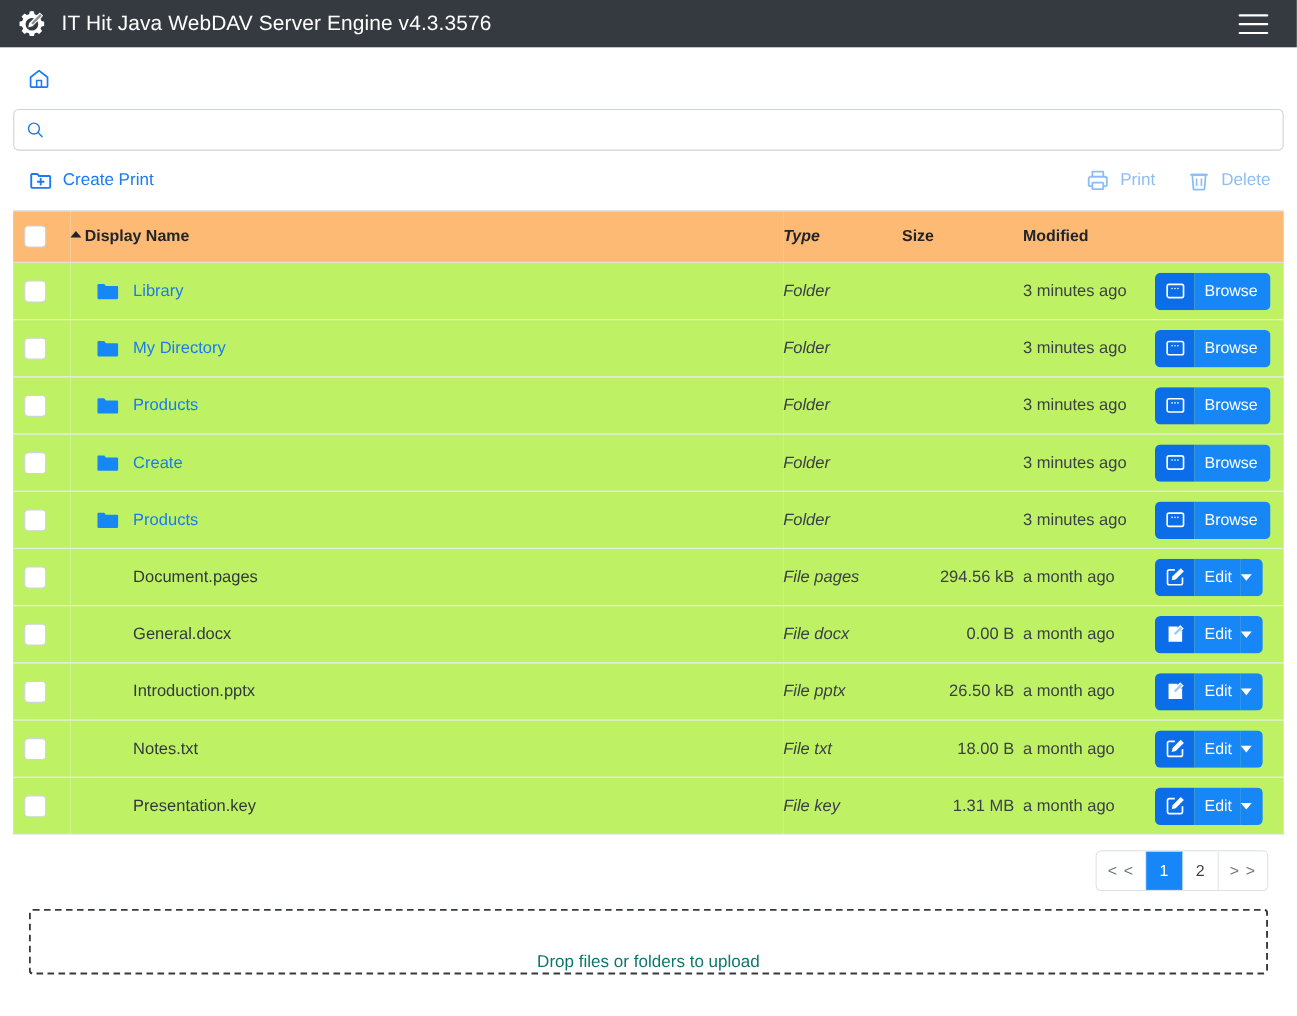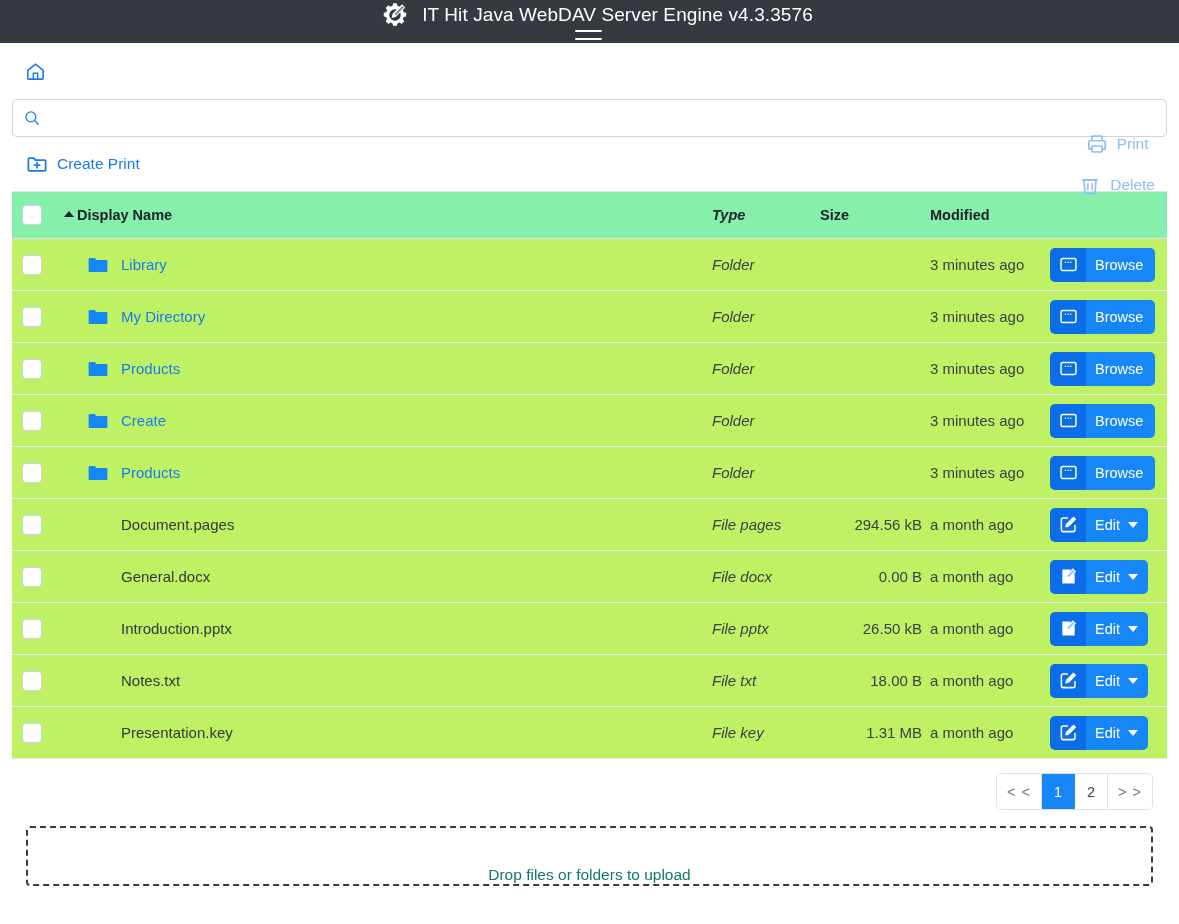--- a/index.html
+++ b/index.html
@@ -18,21 +18,20 @@
   }
 
   
   .navbar {
     height: 43px;
     background: #343a40;
     display: flex;
     align-items: center;
     padding: 0 0 0 14px;
     box-sizing: border-box;
-    flex-direction: column;
   }
   .brand {
     display: flex;
     align-items: center;
     gap: 12px;
   }
   .brand-icon {
     width: 30px;
     height: 30px;
     display: block;
@@ -134,42 +133,41 @@
     background: none;
     border: none;
     padding: 0;
     font-family: "Liberation Sans", sans-serif;
   }
   .tool-btn.disabled { color: #8dbdf5; cursor: default; }
   .toolbar-spacer { flex: 1 1 auto; }
   .toolbar-right {
     display: flex;
     align-items: center;
-    gap: 19px;
-    flex-direction: column;
+    gap: 29px;
   }
   .tool-icon { width: 22px; height: 22px; display: block; }
 
   
   table.filelist {
     width: 1155px;
     margin: 0 auto;
     border-collapse: collapse;
     table-layout: fixed;
   }
   table.filelist thead th {
     border-top: 1px solid #dee2e6;
     border-bottom: 1px solid #dee2e6;
     font-size: 14.5px;
     font-weight: bold;
     color: #212529;
     text-align: left;
     padding: 13px 0;
     vertical-align: middle;
-    background: #86efac;
+    background: #fdba74;
   }
   table.filelist tbody td {
     border-bottom: 1px solid #e9ecef;
     padding: 0;
     height: 51px;
     font-size: 15px;
     color: #3b4146;
     vertical-align: middle;
     background: #bef264;
   }

